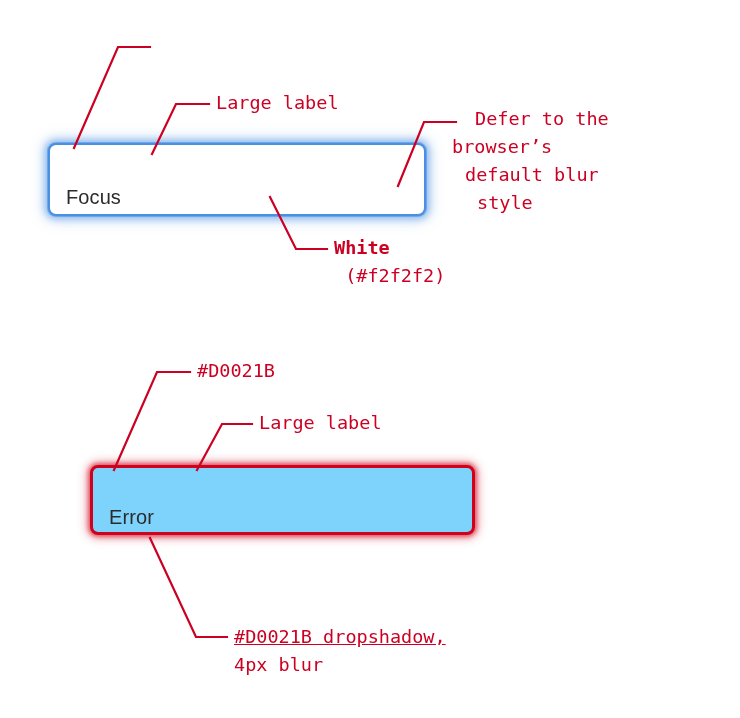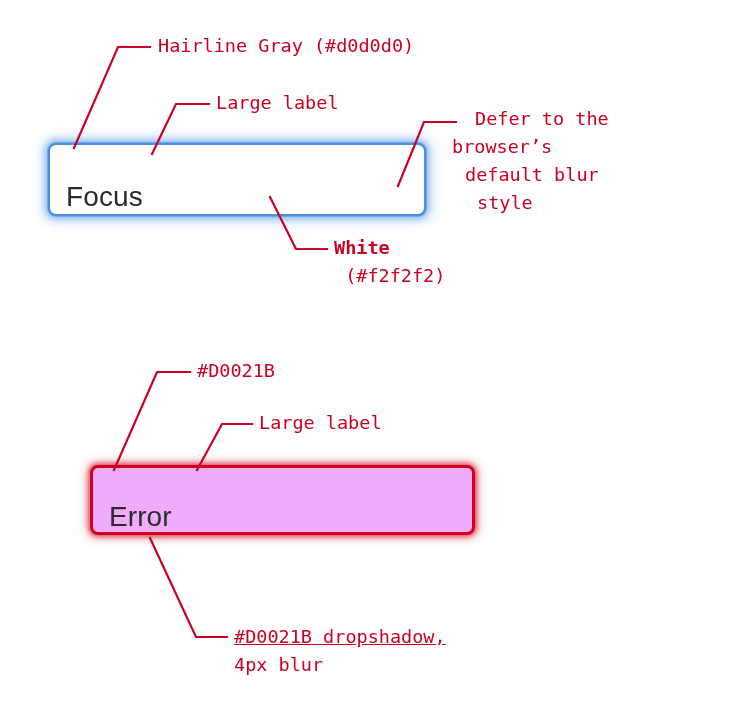--- a/index.html
+++ b/index.html
@@ -50,21 +50,21 @@
   
   .field {
     position: absolute;
     box-sizing: border-box;
     display: flex;
     align-items: center;
     z-index: 2;
   }
   .field-label {
     font-family: "Liberation Sans", sans-serif;
-    font-size: 28px;
+    font-size: 20px;
     line-height: 34px;
     color: #2b2b2b;
     font-weight: 400;
     padding-left: 16px;
     letter-spacing: 0.1px;
     margin-top: 34px;
   }
 
   
   #focus-field {
@@ -79,21 +79,21 @@
                 0 0 7px 3px rgba(74,144,226,0.55),
                 0 0 14px 5px rgba(74,144,226,0.25);
   }
 
   
   #error-field {
     left: 90px;
     top: 465px;
     width: 385px;
     height: 70px;
-    background: #f0abfc;
+    background: #7dd3fc;
     border: 3px solid #D0021B;
     border-radius: 8px;
     box-shadow: 0 0 4px 2px rgba(208,2,27,0.55),
                 0 0 10px 4px rgba(208,2,27,0.30);
   }
 </style>
 </head>
 <body>
 
 <div id="canvas">
@@ -118,21 +118,20 @@
       <path d="M 270 197 L 296 249 L 327 249"></path>
 
       <path d="M 114 470 L 157 372 L 190 372"></path>
 
       <path d="M 197 470 L 222 424 L 252 424"></path>
 
       <path d="M 150 538 L 196 637 L 227 637"></path>
     </g>
   </svg>
 
-  <div class="anno" style="left:158px; top:32px;">Hairline Gray (#d0d0d0)</div>
 
   <div class="anno" style="left:216px; top:89px;">Large label</div>
 
   <div>
     <div class="anno" style="left:475px; top:105px;">Defer to the</div>
     <div class="anno" style="left:452px; top:133px;">browser’s</div>
     <div class="anno" style="left:465px; top:161px;">default blur</div>
     <div class="anno" style="left:465px; top:189px;margin-left:12px;">style</div>
   </div>
 

